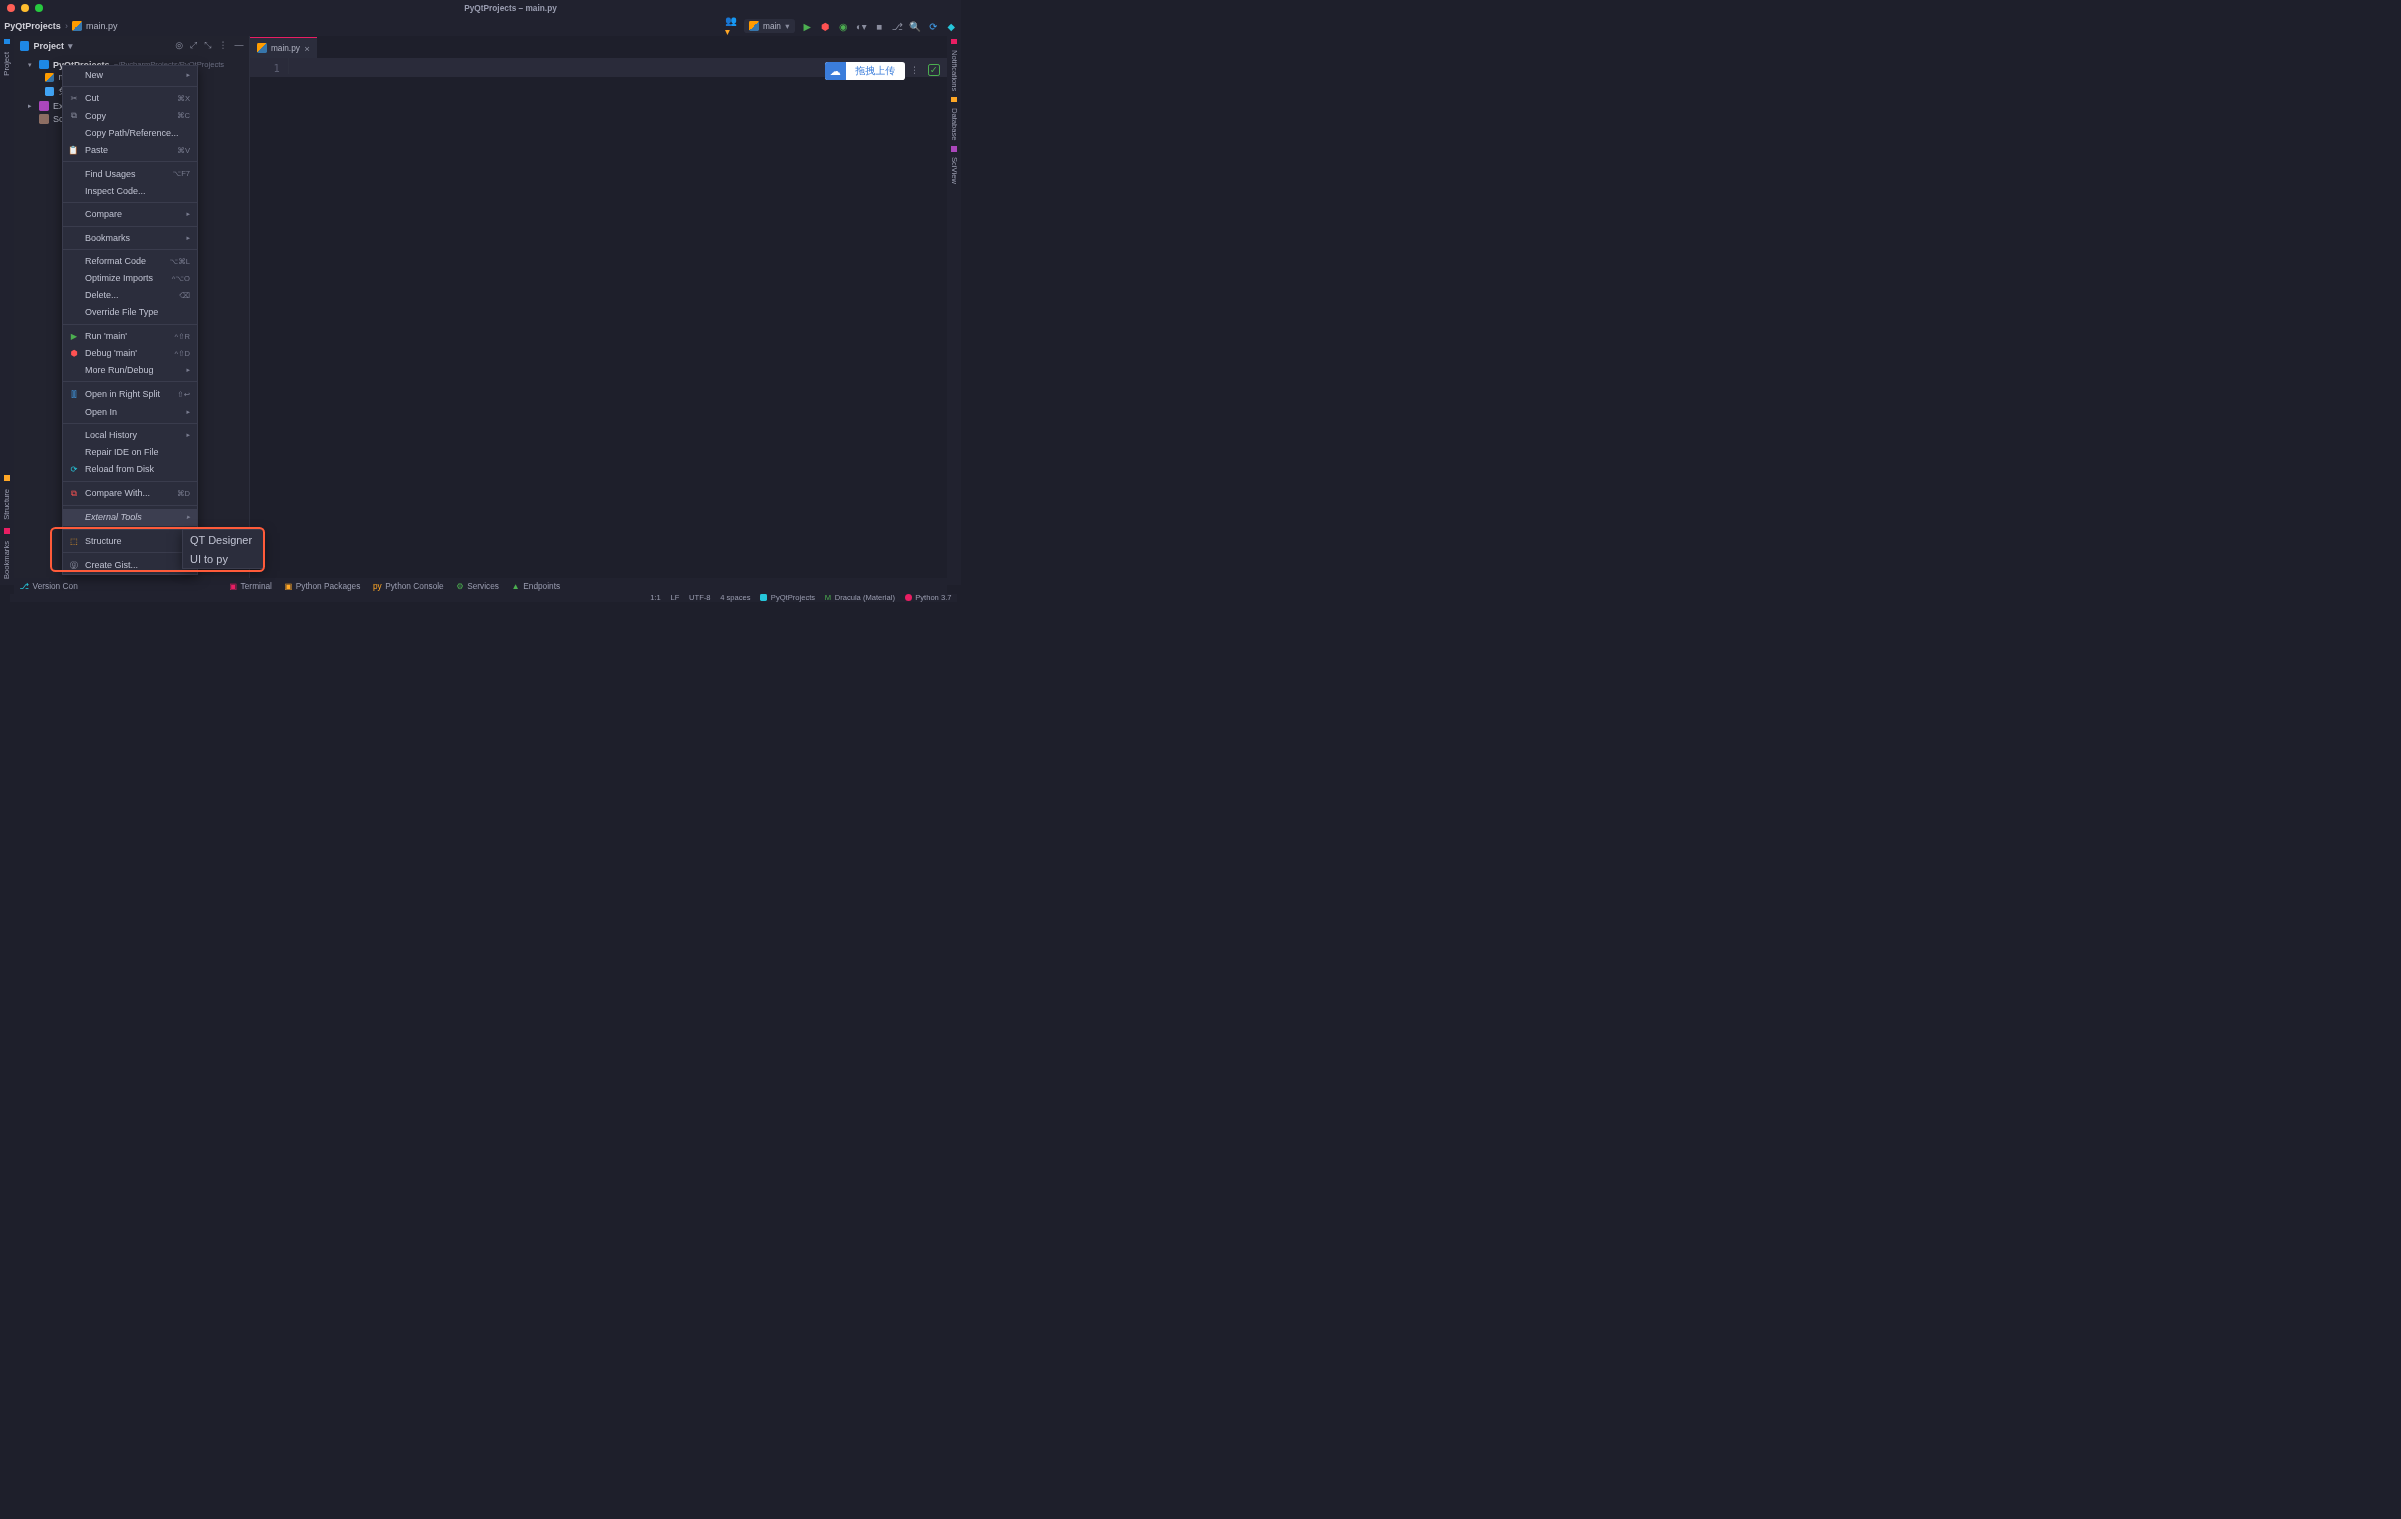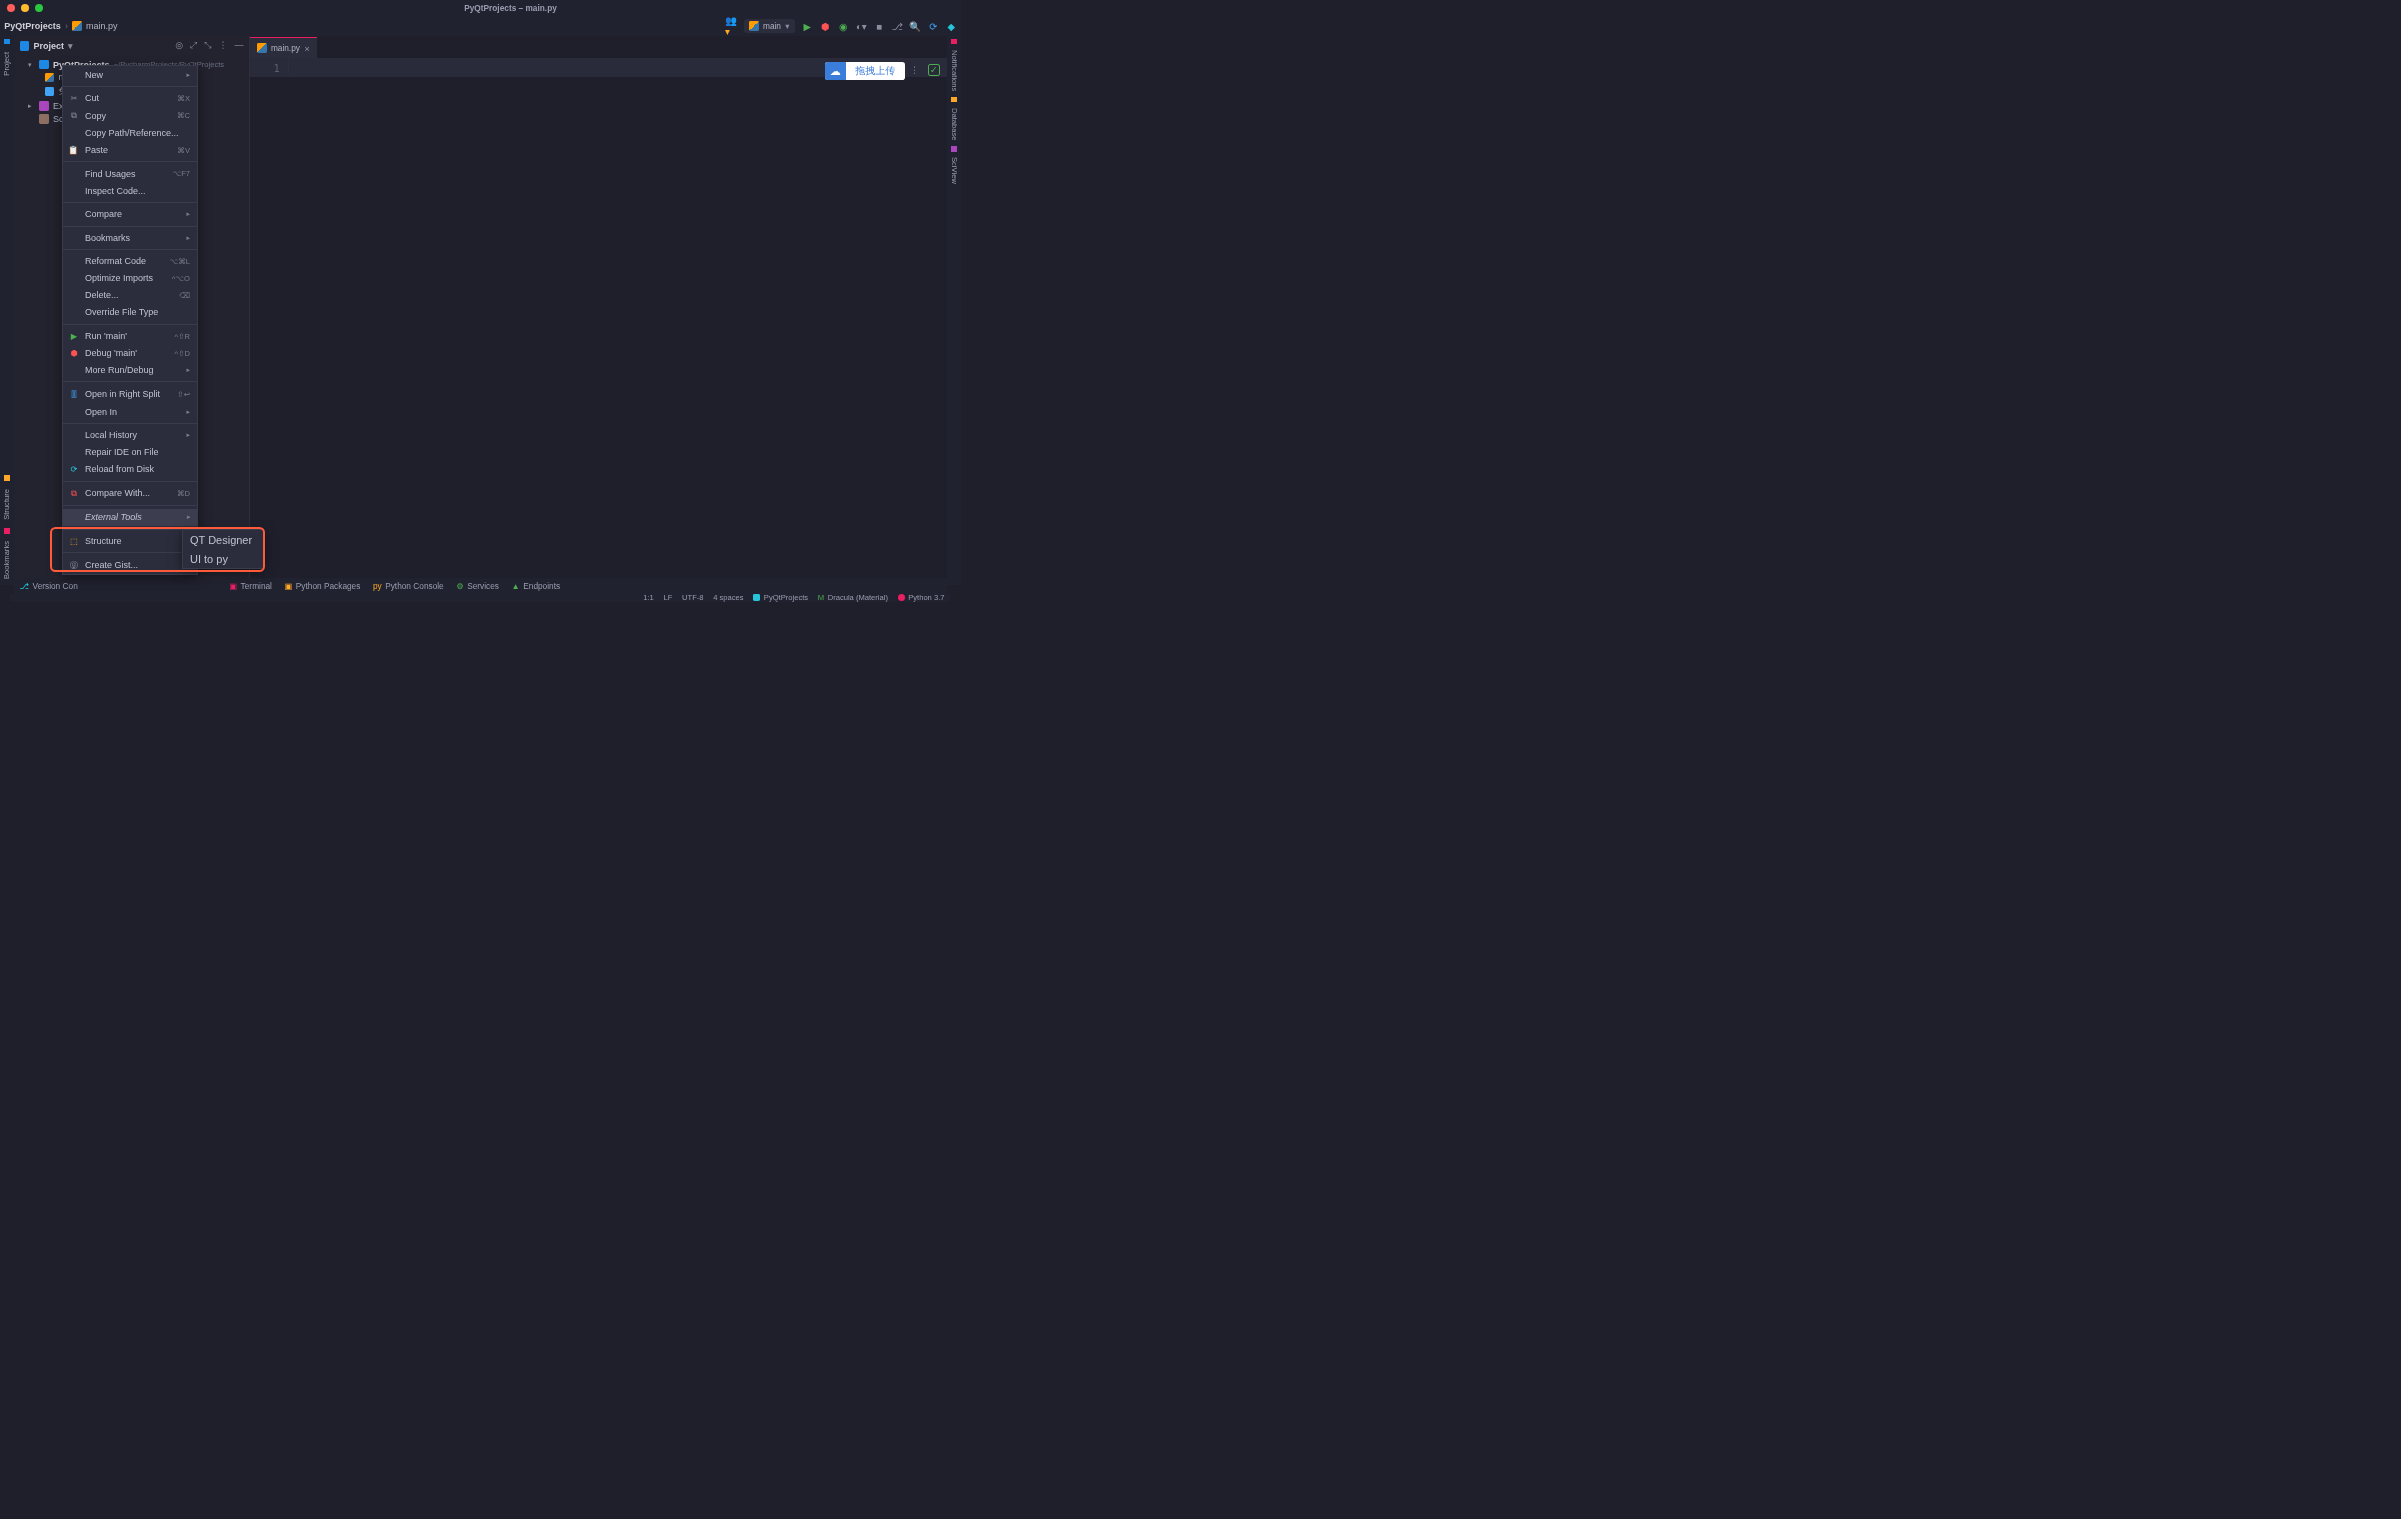--- a/index.html
+++ b/index.html
@@ -72,21 +72,21 @@
 .submenu .mi { padding: 3.5px 7px; color: #c0c3d2; }
 
 
 .hl-box { position: absolute; left: 50px; top: 527px; width: 215px; height: 45px; border: 2.1px solid #ff5b3a; border-radius: 5.5px; z-index: 55; pointer-events: none; }
 
 
 .bottombar { position: absolute; left: 14px; right: 14px; bottom: 8.3px; height: 15.3px; display: flex; align-items: center; gap: 12.5px; padding: 0 5.5px; font-size: 8.3px; background: #21222f; }
 .bottombar .it { display: flex; align-items: center; gap: 3.5px; color: #9a9db0; }
 
 
-.statusbar { position: absolute; left: 0; right: 11px; bottom: 0; height: 8.3px; display: flex; align-items: center; justify-content: flex-end; gap: 9.7px; padding: 0 5.5px; font-size: 7.6px; color: #9a9db0; background: #21222f; margin-left: 10px; }
+.statusbar { position: absolute; left: 0; right: 4px; bottom: 0; height: 8.3px; display: flex; align-items: center; justify-content: flex-end; gap: 9.7px; padding: 0 5.5px; font-size: 7.6px; color: #9a9db0; background: #21222f; margin-left: 10px; }
 .statusbar .st { display: flex; align-items: center; gap: 3.5px; }
 .sq-dot { width: 7px; height: 7px; border-radius: 1.4px; }
 </style>
 </head>
 <body>
 
 <div class="titlebar">
   <div class="traffic">
     <div class="t-dot t-red"></div>
     <div class="t-dot t-yel"></div>

